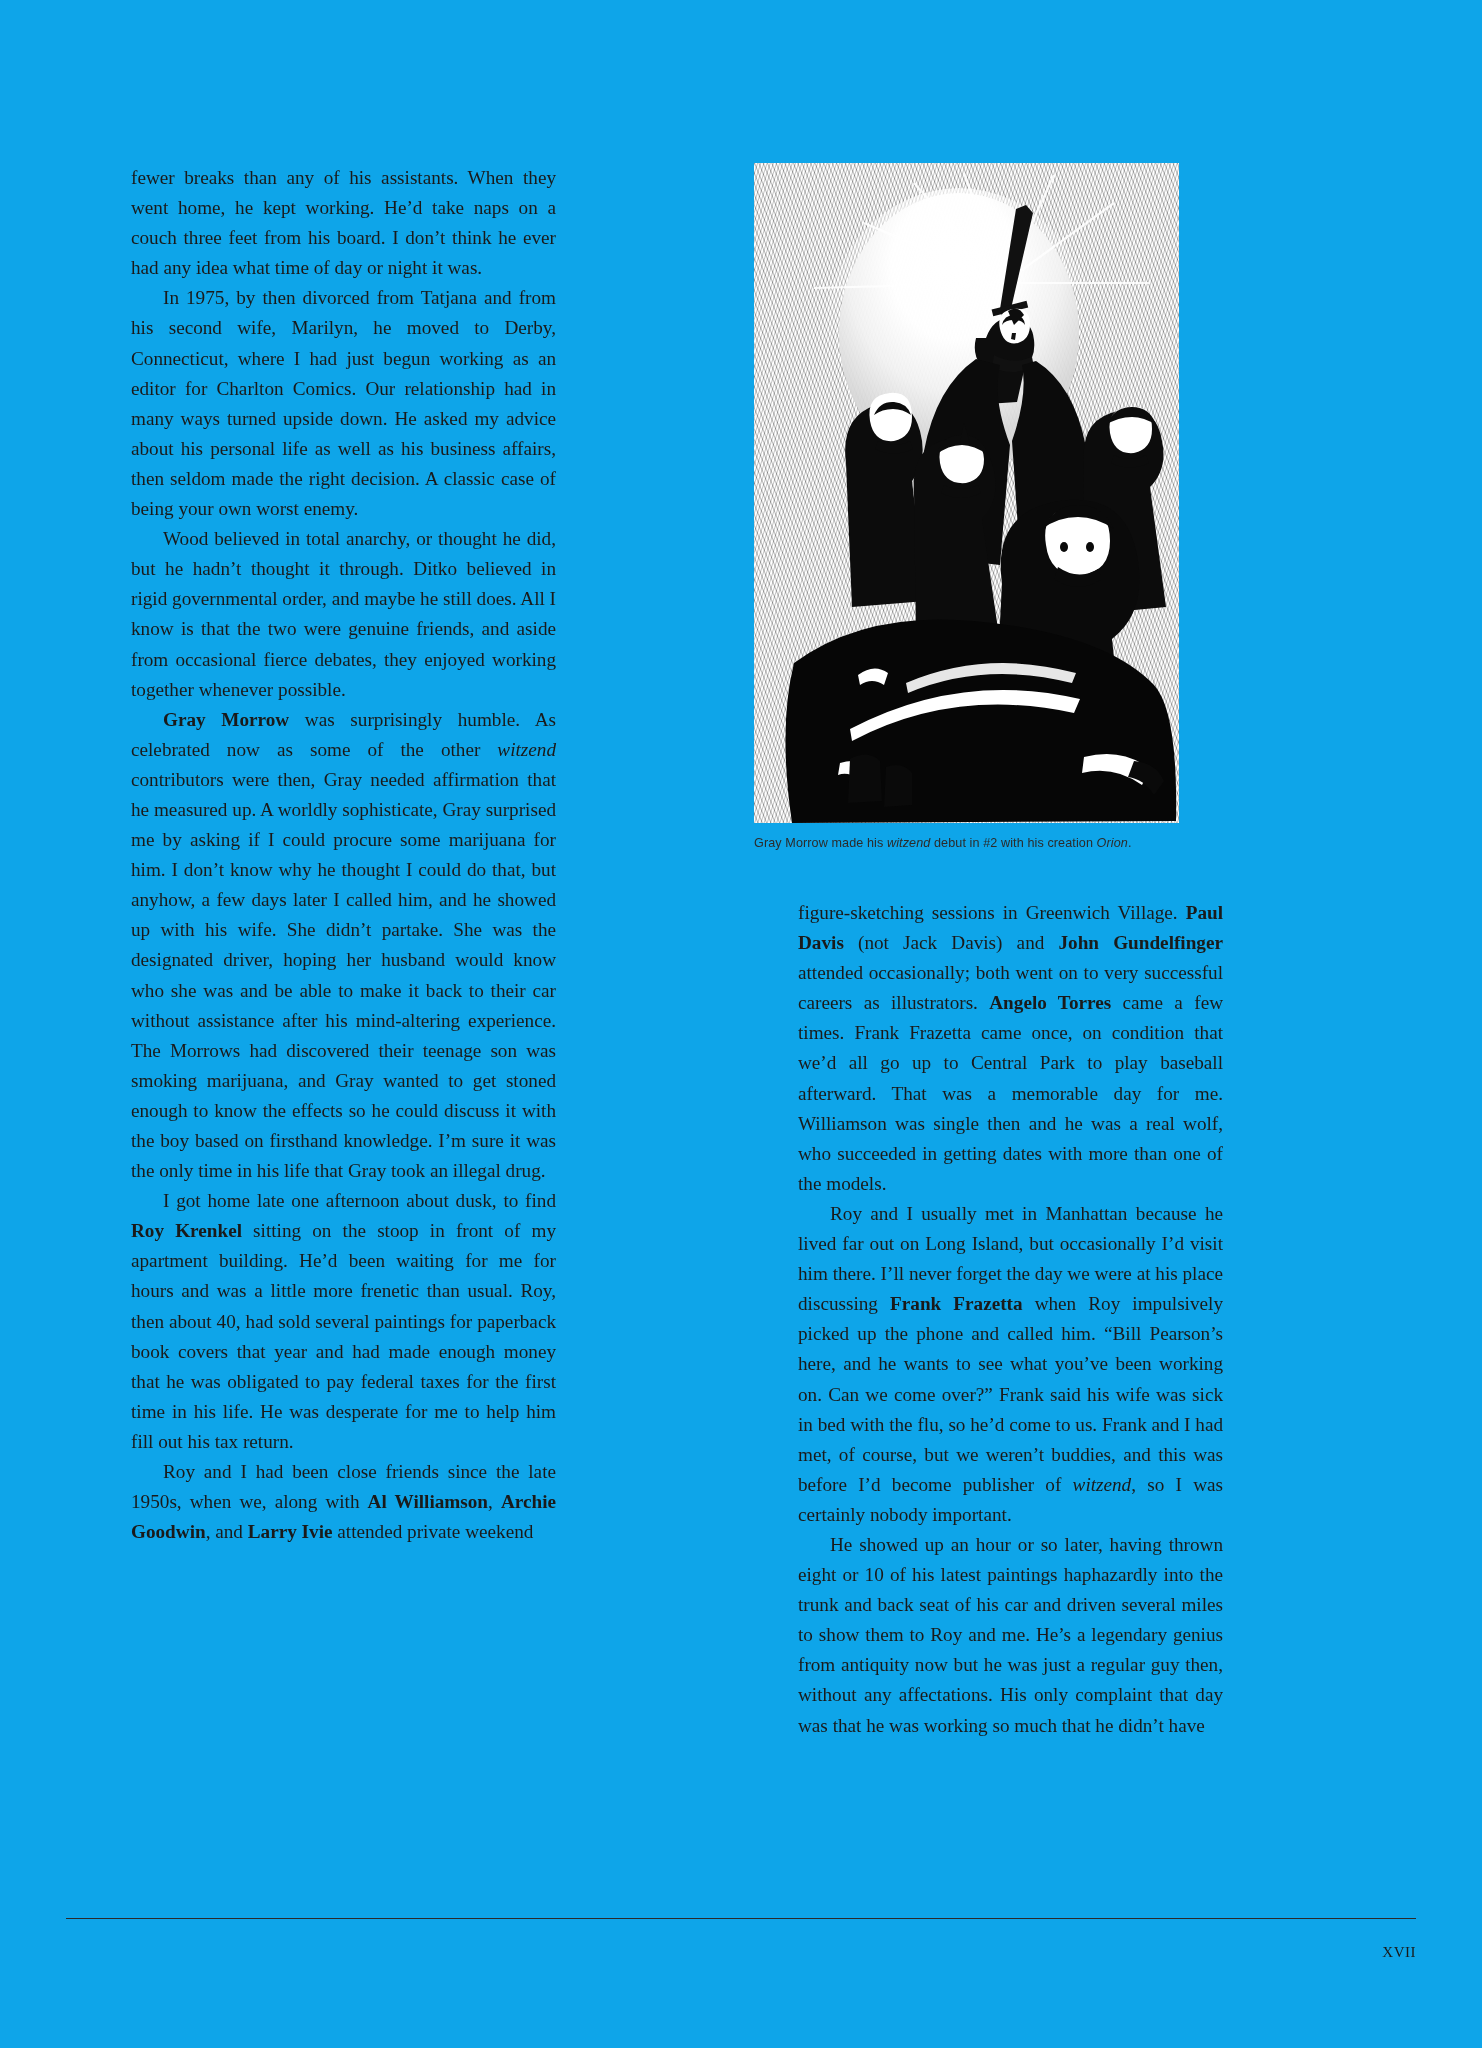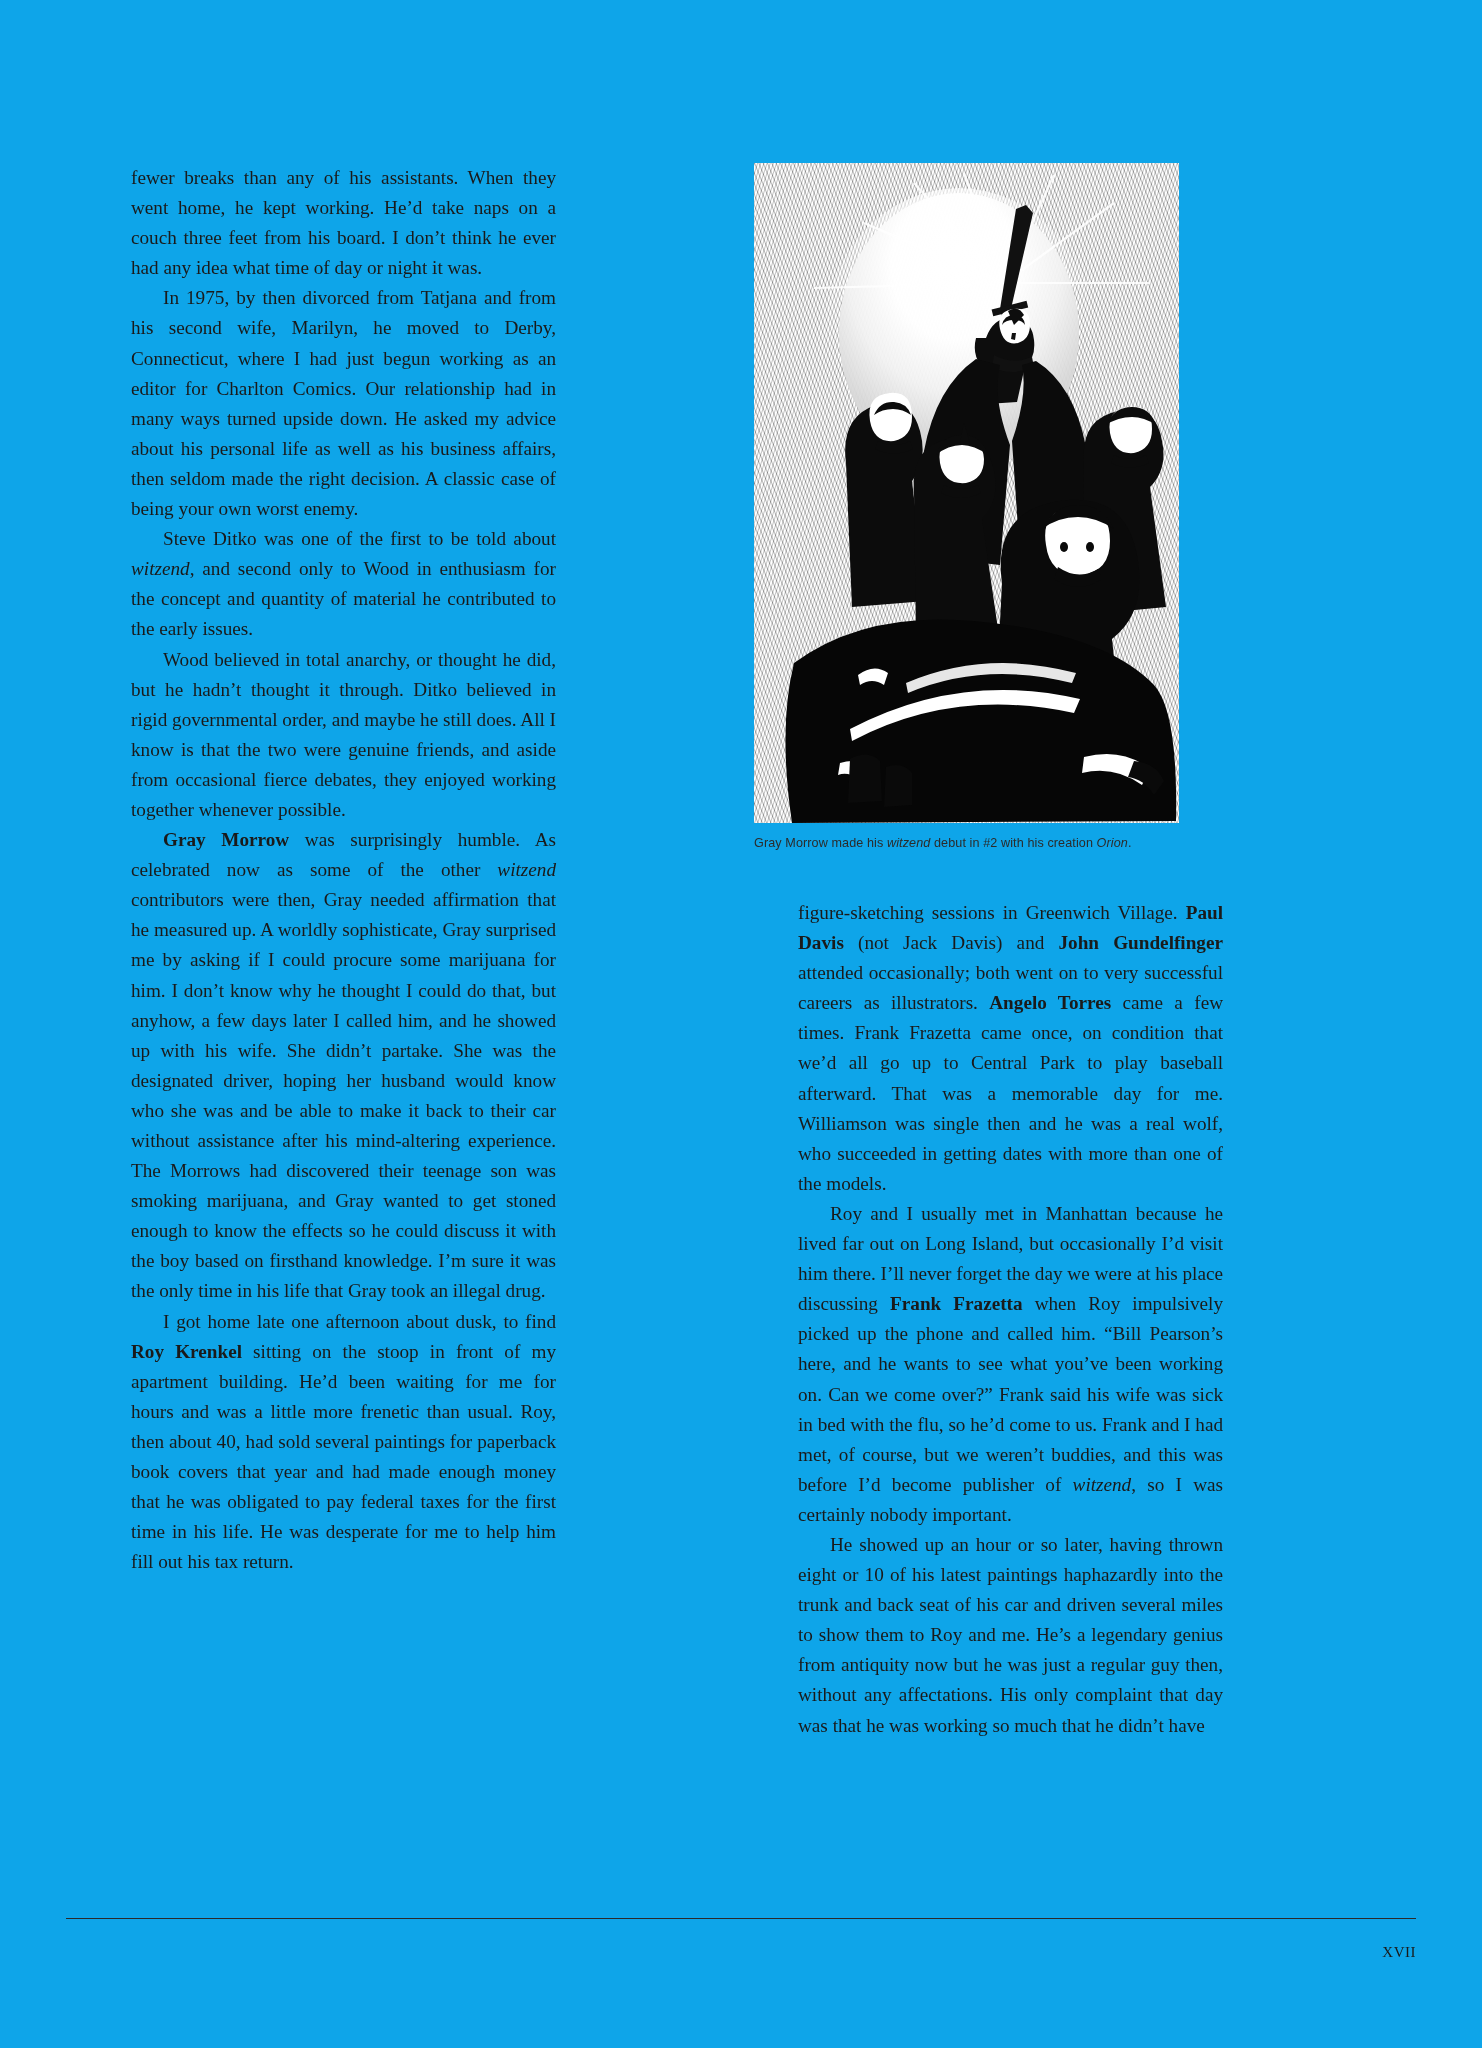--- a/index.html
+++ b/index.html
@@ -112,28 +112,28 @@
 <div class="page">
 
   <div class="content">
 
     <div class="col-left">
 
       <p class="first"><span>fewer breaks than any of his assistants. When they went home, he kept working. He’d take naps on a couch three feet from his board. I don’t think he ever had any idea what time of day or night it was.</span></p>
 
       <p><span>In 1975, by then divorced from Tatjana and from his second wife, Marilyn, he moved to Derby, Connecticut, where I had just begun working as an editor for Charlton Comics. Our relationship had in many ways turned upside down. He asked my advice about his personal life as well as his business affairs, then seldom made the right decision. A classic case of being your own worst enemy.</span></p>
 
-      <p><span>Steve Ditko was one of the first to be told about </span><span class="it">witzend</span><span>, and second only to Wood in enthusiasm for the concept and quantity of material he contributed to the early issues.</span></p>
 
       <p><span>Wood believed in total anarchy, or thought he did, but he hadn’t thought it through. Ditko believed in rigid governmental order, and maybe he still does. All I know is that the two were genuine friends, and aside from occasional fierce debates, they enjoyed working together whenever possible.</span></p>
 
       <p><span class="bd">Gray Morrow</span><span> was surprisingly humble. As celebrated now as some of the other </span><span class="it">witzend</span><span> contributors were then, Gray needed affirmation that he measured up. A worldly sophisticate, Gray surprised me by asking if I could procure some marijuana for him. I don’t know why he thought I could do that, but anyhow, a few days later I called him, and he showed up with his wife. She didn’t partake. She was the designated driver, hoping her husband would know who she was and be able to make it back to their car without assistance after his mind-altering experience. The Morrows had discovered their teenage son was smoking marijuana, and Gray wanted to get stoned enough to know the effects so he could discuss it with the boy based on firsthand knowledge. I’m sure it was the only time in his life that Gray took an illegal drug.</span></p>
 
       <p><span>I got home late one afternoon about dusk, to find </span><span class="bd">Roy Krenkel</span><span> sitting on the stoop in front of my apartment building. He’d been waiting for me for hours and was a little more frenetic than usual. Roy, then about 40, had sold several paintings for paperback book covers that year and had made enough money that he was obligated to pay federal taxes for the first time in his life. He was desperate for me to help him fill out his tax return.</span></p>
 
+      <p><span>Roy and I had been close friends since the late 1950s, when we, along with </span><span class="bd">Al Williamson</span><span>, </span><span class="bd">Archie Goodwin</span><span>, and </span><span class="bd">Larry Ivie</span><span> attended private weekend</span></p>
 
     </div>
 
     <div class="figure">
 
       <svg class="illo" viewBox="0 0 425 660" preserveAspectRatio="none">
         <defs>
 
           <radialGradient id="glow" cx="48%" cy="26%" r="62%">
             <stop offset="0%" stop-color="#ffffff"></stop>

